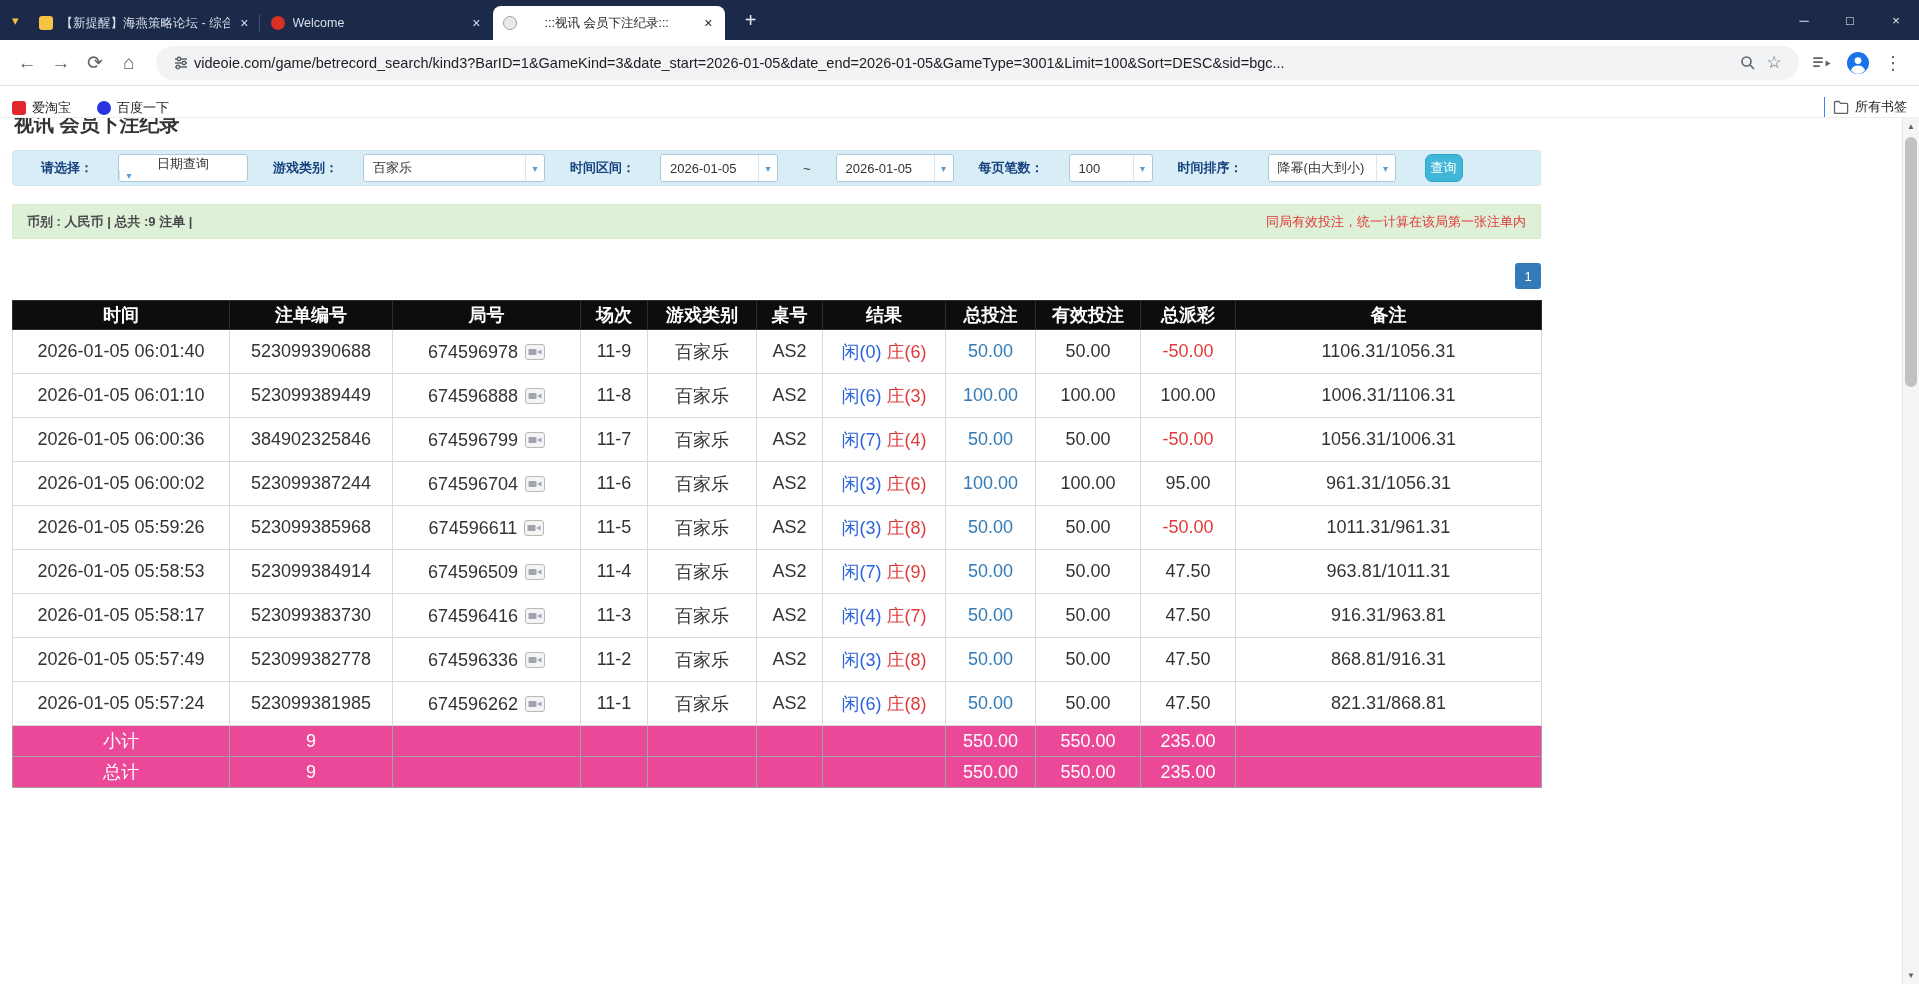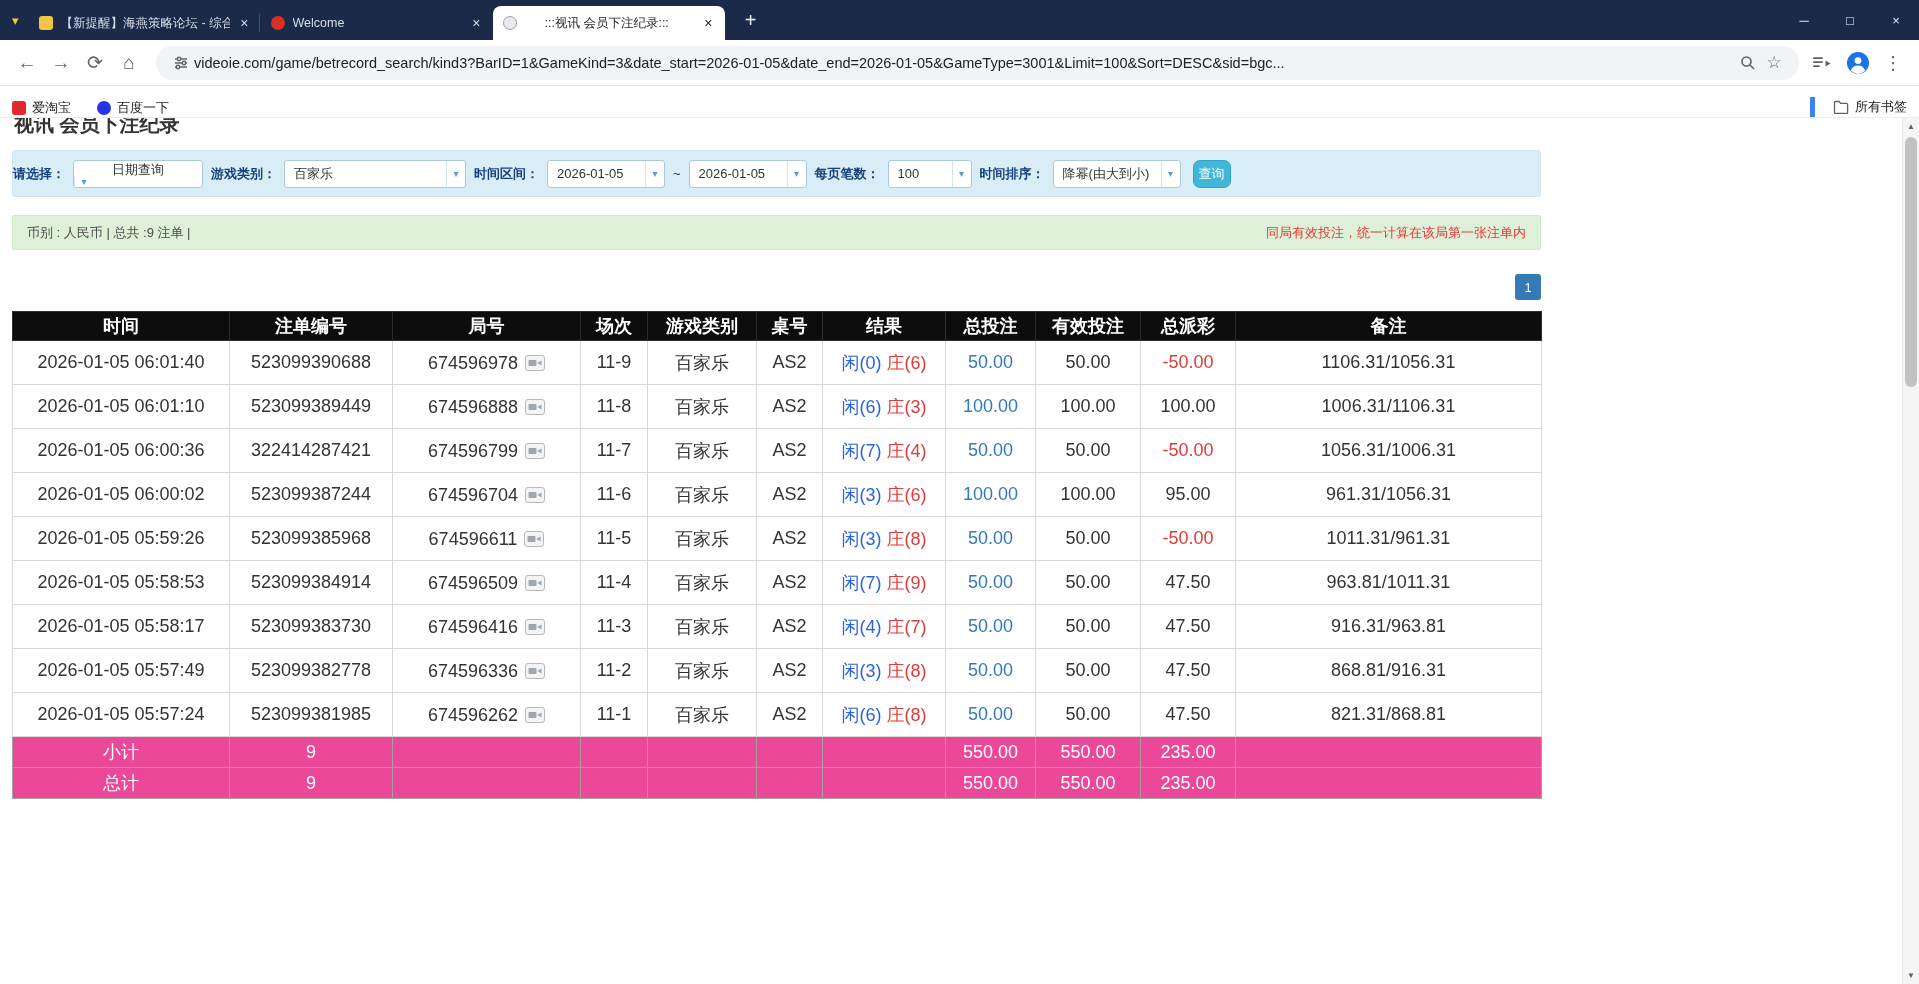--- a/index.html
+++ b/index.html
@@ -36,43 +36,43 @@
   .star-glyph { font-size:17px; }
   .right-cluster { display:flex; align-items:center; gap:12px; margin-right:4px; }
   .menu-dots { font-size:18px; color:#5f6368; width:24px; text-align:center; }
 
   .bookmarks-bar { height:32px; background:#fff; display:flex; align-items:flex-end; padding:0 12px; border-bottom:1px solid #ededed; }
   .bookmark { display:flex; align-items:center; gap:6px; font-size:13px; color:#202124; margin-right:26px; }
   .bm-icon { width:14px; height:14px; flex:none; }
   .bm-taobao { background:#e0282e; border-radius:3px; }
   .bm-baidu { background:#2932e1; border-radius:50%; }
   .bookmarks-right { margin-left:auto; display:flex; align-items:center; gap:6px; font-size:13px; color:#202124;
-                     border-left:5px solid #3b82f6; padding-left:18px; height:20px; }
+                     border-left:1px solid #3b82f6; padding-left:8px; height:20px; }
 
   
   .viewport { position:relative; width:1902px; height:866px; background:#fff; overflow:hidden; }
   .page-title-clip { height:17px; overflow:hidden; margin-left:14px; }
   .page-title-clip h1 { font-size:20px; font-weight:bold; color:#333; margin-top:-7px; white-space:nowrap; }
 
   .filter-bar { width:1529px; margin:15px 0 0 12px; background:#d9edf7; border:1px solid #cfe6f3; border-radius:3px;
-                height:47px; display:flex; align-items:center; padding:0 0; gap:8px; }
+                height:36px; display:flex; align-items:center; padding:0 28px; gap:25px; }
   .f-label { color:#15417e; font-weight:bold; font-size:13px; white-space:nowrap; }
   .sel { display:inline-flex; align-items:center; background:#fff; border:1px solid #abc9dd; border-radius:3px; height:28px; overflow:hidden; }
   .sel-val { padding:0 9px; font-size:13px; color:#333; flex:1; white-space:nowrap; overflow:hidden; }
   .sel-arrow { width:19px; align-self:stretch; border-left:1px solid #d5e6f0; display:flex; align-items:center;
                justify-content:center; color:#5a9bd0; font-size:10px; }
   .w130{width:130px;flex-direction:column;} .w182{width:182px;} .w118{width:118px;} .w84{width:84px;} .w128{width:128px;}
   .tilde { color:#333; font-size:13px; }
   .search-btn { width:38px; height:28px; background:#41b6d9; border:1px solid #2ea6cb; border-radius:7px;
                 color:#fff; font-size:13px; margin-left:4px; cursor:pointer;
                 font-family:"Liberation Sans","DejaVu Sans",sans-serif; }
 
   .summary-bar { width:1529px; margin:18px 0 0 12px; background:#dff0d8; border:1px solid #d6e9c6; border-radius:2px;
                  height:35px; display:flex; align-items:center; padding:0 14px; }
-  .summary-left { font-size:13px; color:#4a4a4a; }
+  .summary-left { font-size:13px; color:#4a4a4a;font-weight:bold; }
   .summary-right { margin-left:auto; font-size:13px; color:#e03a3a; }
 
   .pagination { width:1529px; margin:24px 0 0 12px; text-align:right; height:26px; }
   .page-btn { display:inline-flex; width:26px; height:26px; align-items:center; justify-content:center;
               background:#337ab7; color:#fff; font-size:13px; border-radius:3px; cursor:pointer; }
 
   .bet-table { width:1529px; margin:11px 0 0 12px; border-collapse:collapse; table-layout:fixed; font-size:18px; }
   .bet-table th { background:#0d0d0d; color:#fff; font-weight:bold; height:29px; border:1px solid #2e2e2e; text-align:center; }
   .bet-table td { border:1px solid #d9d9d9; text-align:center; height:44px; color:#333; padding:0 4px;
                   white-space:nowrap; overflow:hidden; }
@@ -292,21 +292,21 @@
           <td>百家乐</td>
           <td>AS2</td>
           <td class="result-cell"><span class="player">闲(6)</span> <span class="banker">庄(3)</span></td>
           <td class="bet-link">100.00</td>
           <td>100.00</td>
           <td class="pos">100.00</td>
           <td>1006.31/1106.31</td>
         </tr>
         <tr class="data-row">
           <td>2026-01-05 06:00:36</td>
-          <td>322414287421</td>
+          <td>384902325846</td>
           <td class="round-cell"><span class="num">674596799</span><span class="video-icon"><svg width="20" height="16" viewBox="0 0 20 16">
                 <rect x="0.5" y="0.5" width="19" height="15" rx="2.5" fill="#f4f4f4" stroke="#b9b9b9"></rect>
                 <rect x="3.5" y="5" width="8" height="6" rx="1" fill="#9fa6ad"></rect>
                 <path d="M12.2 8l4.3-2.6v5.2z" fill="#9fa6ad"></path>
               </svg></span></td>
           <td>11-7</td>
           <td>百家乐</td>
           <td>AS2</td>
           <td class="result-cell"><span class="player">闲(7)</span> <span class="banker">庄(4)</span></td>
           <td class="bet-link">50.00</td>

